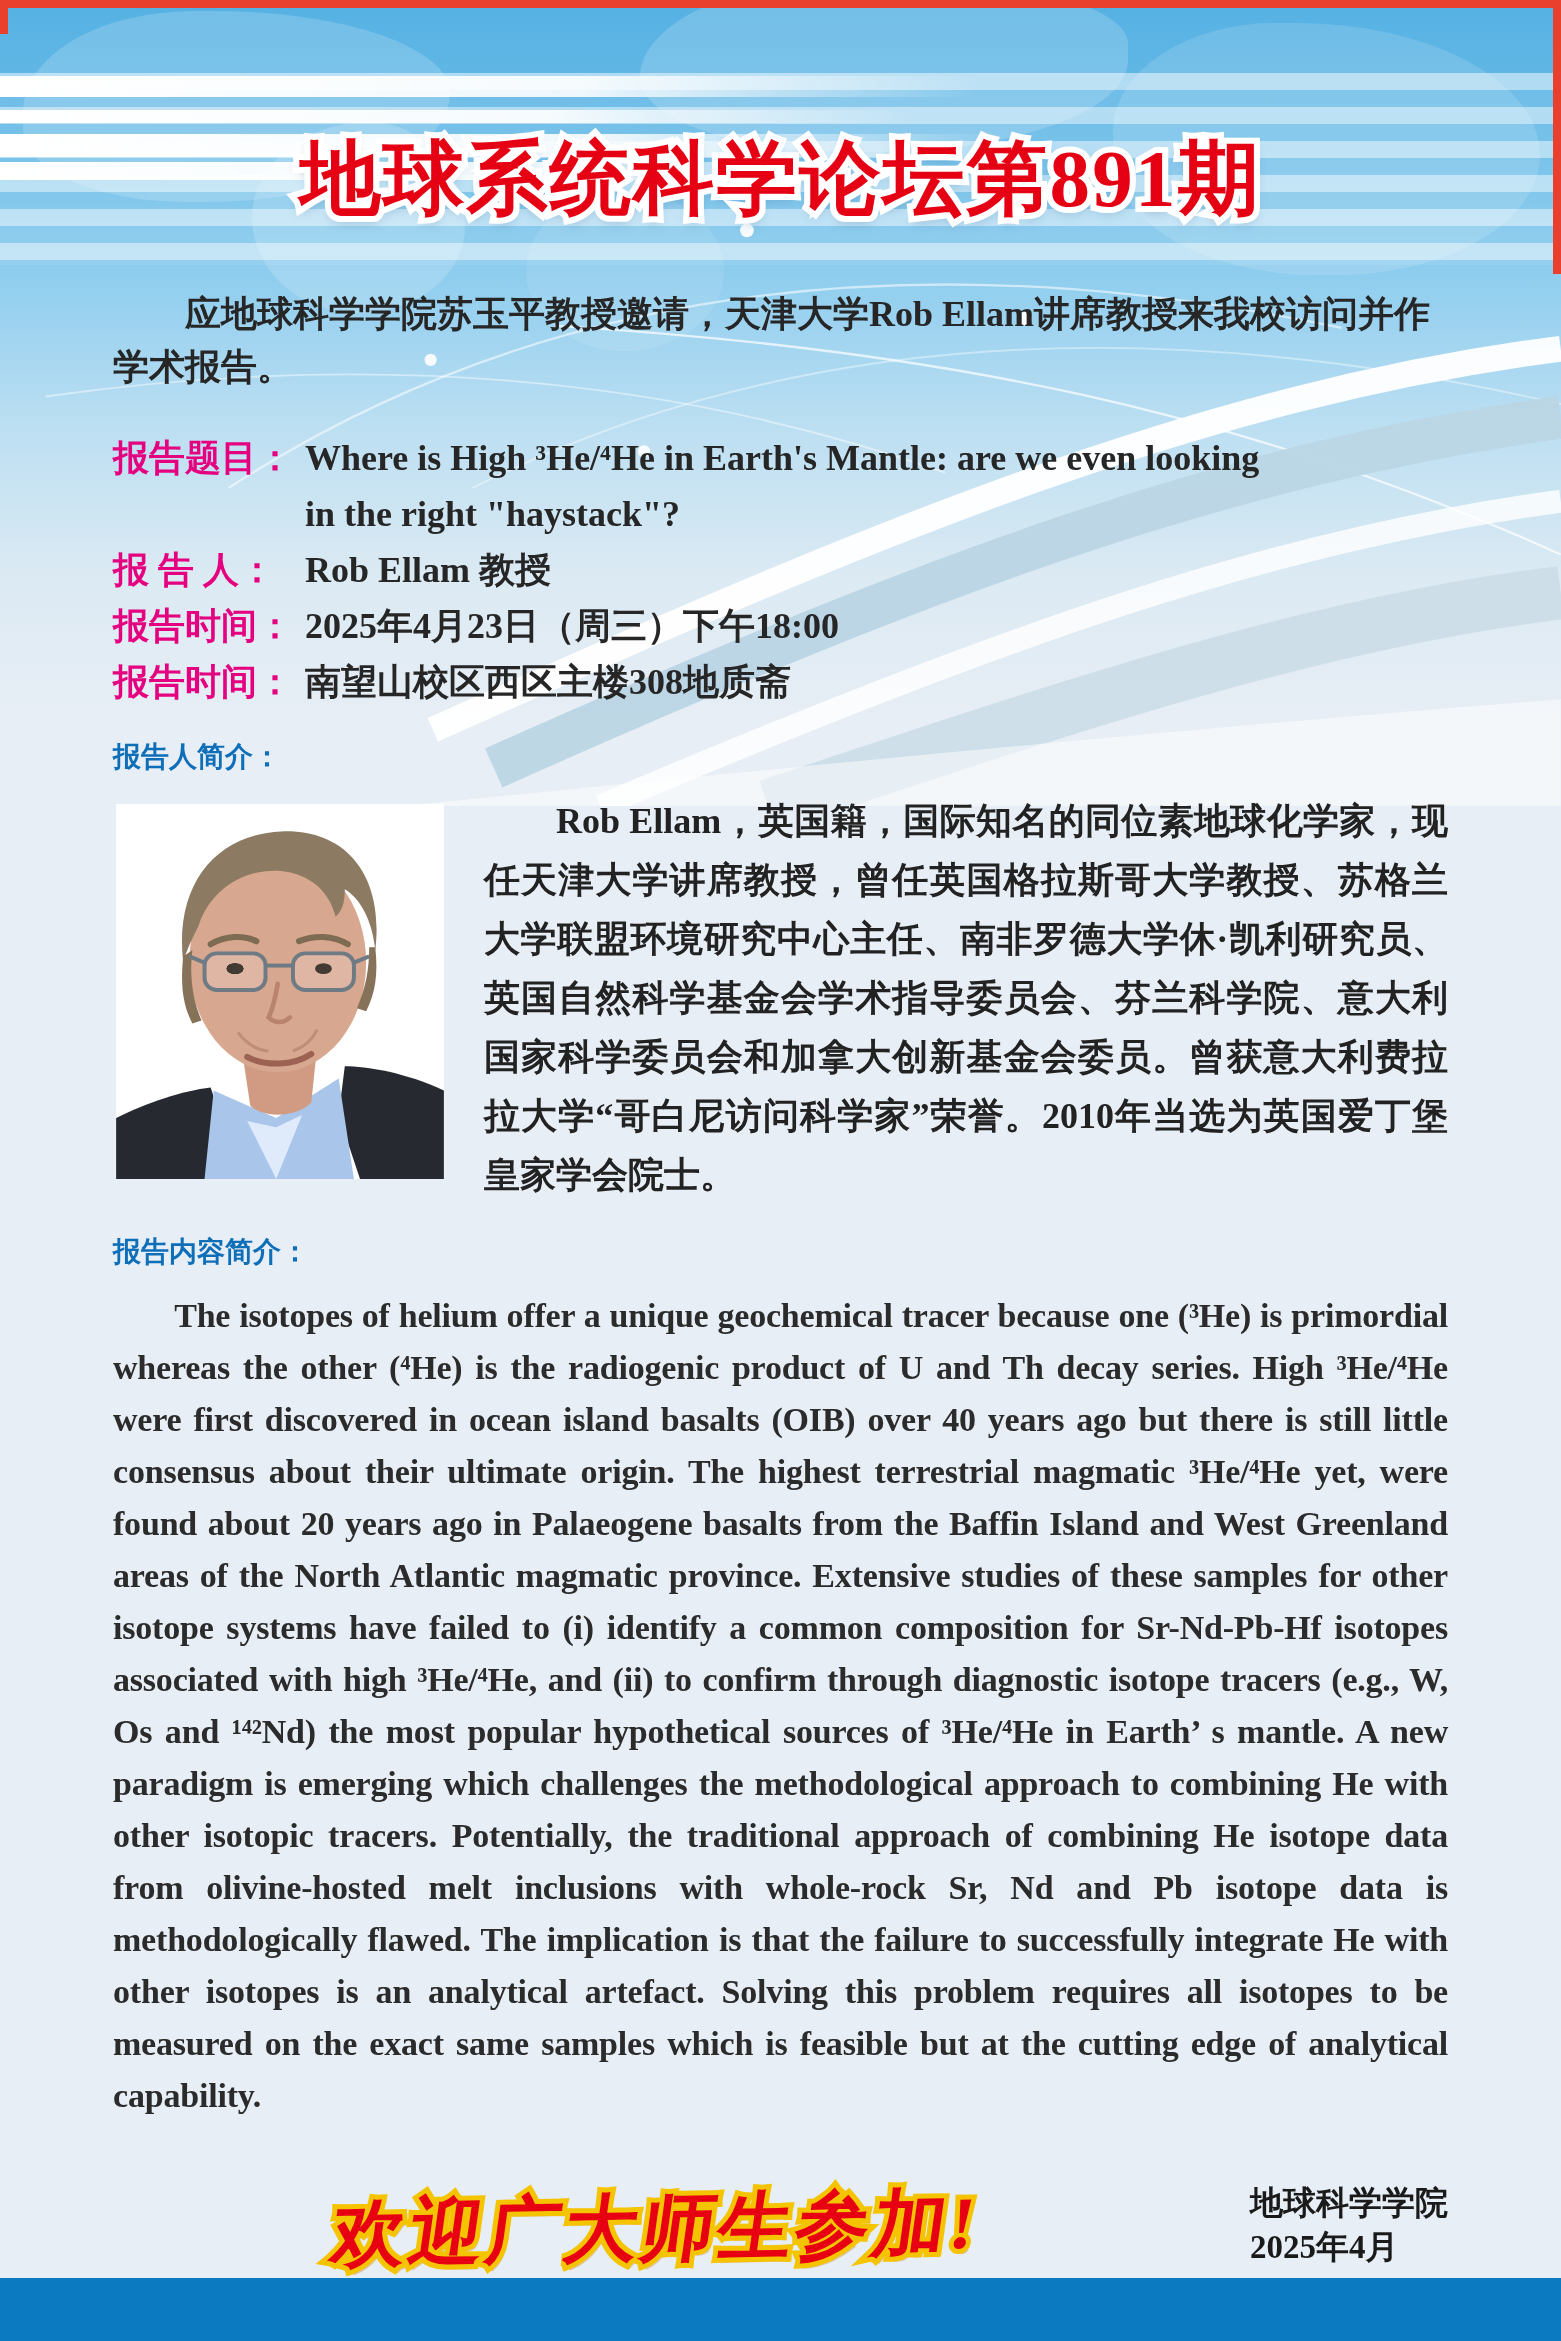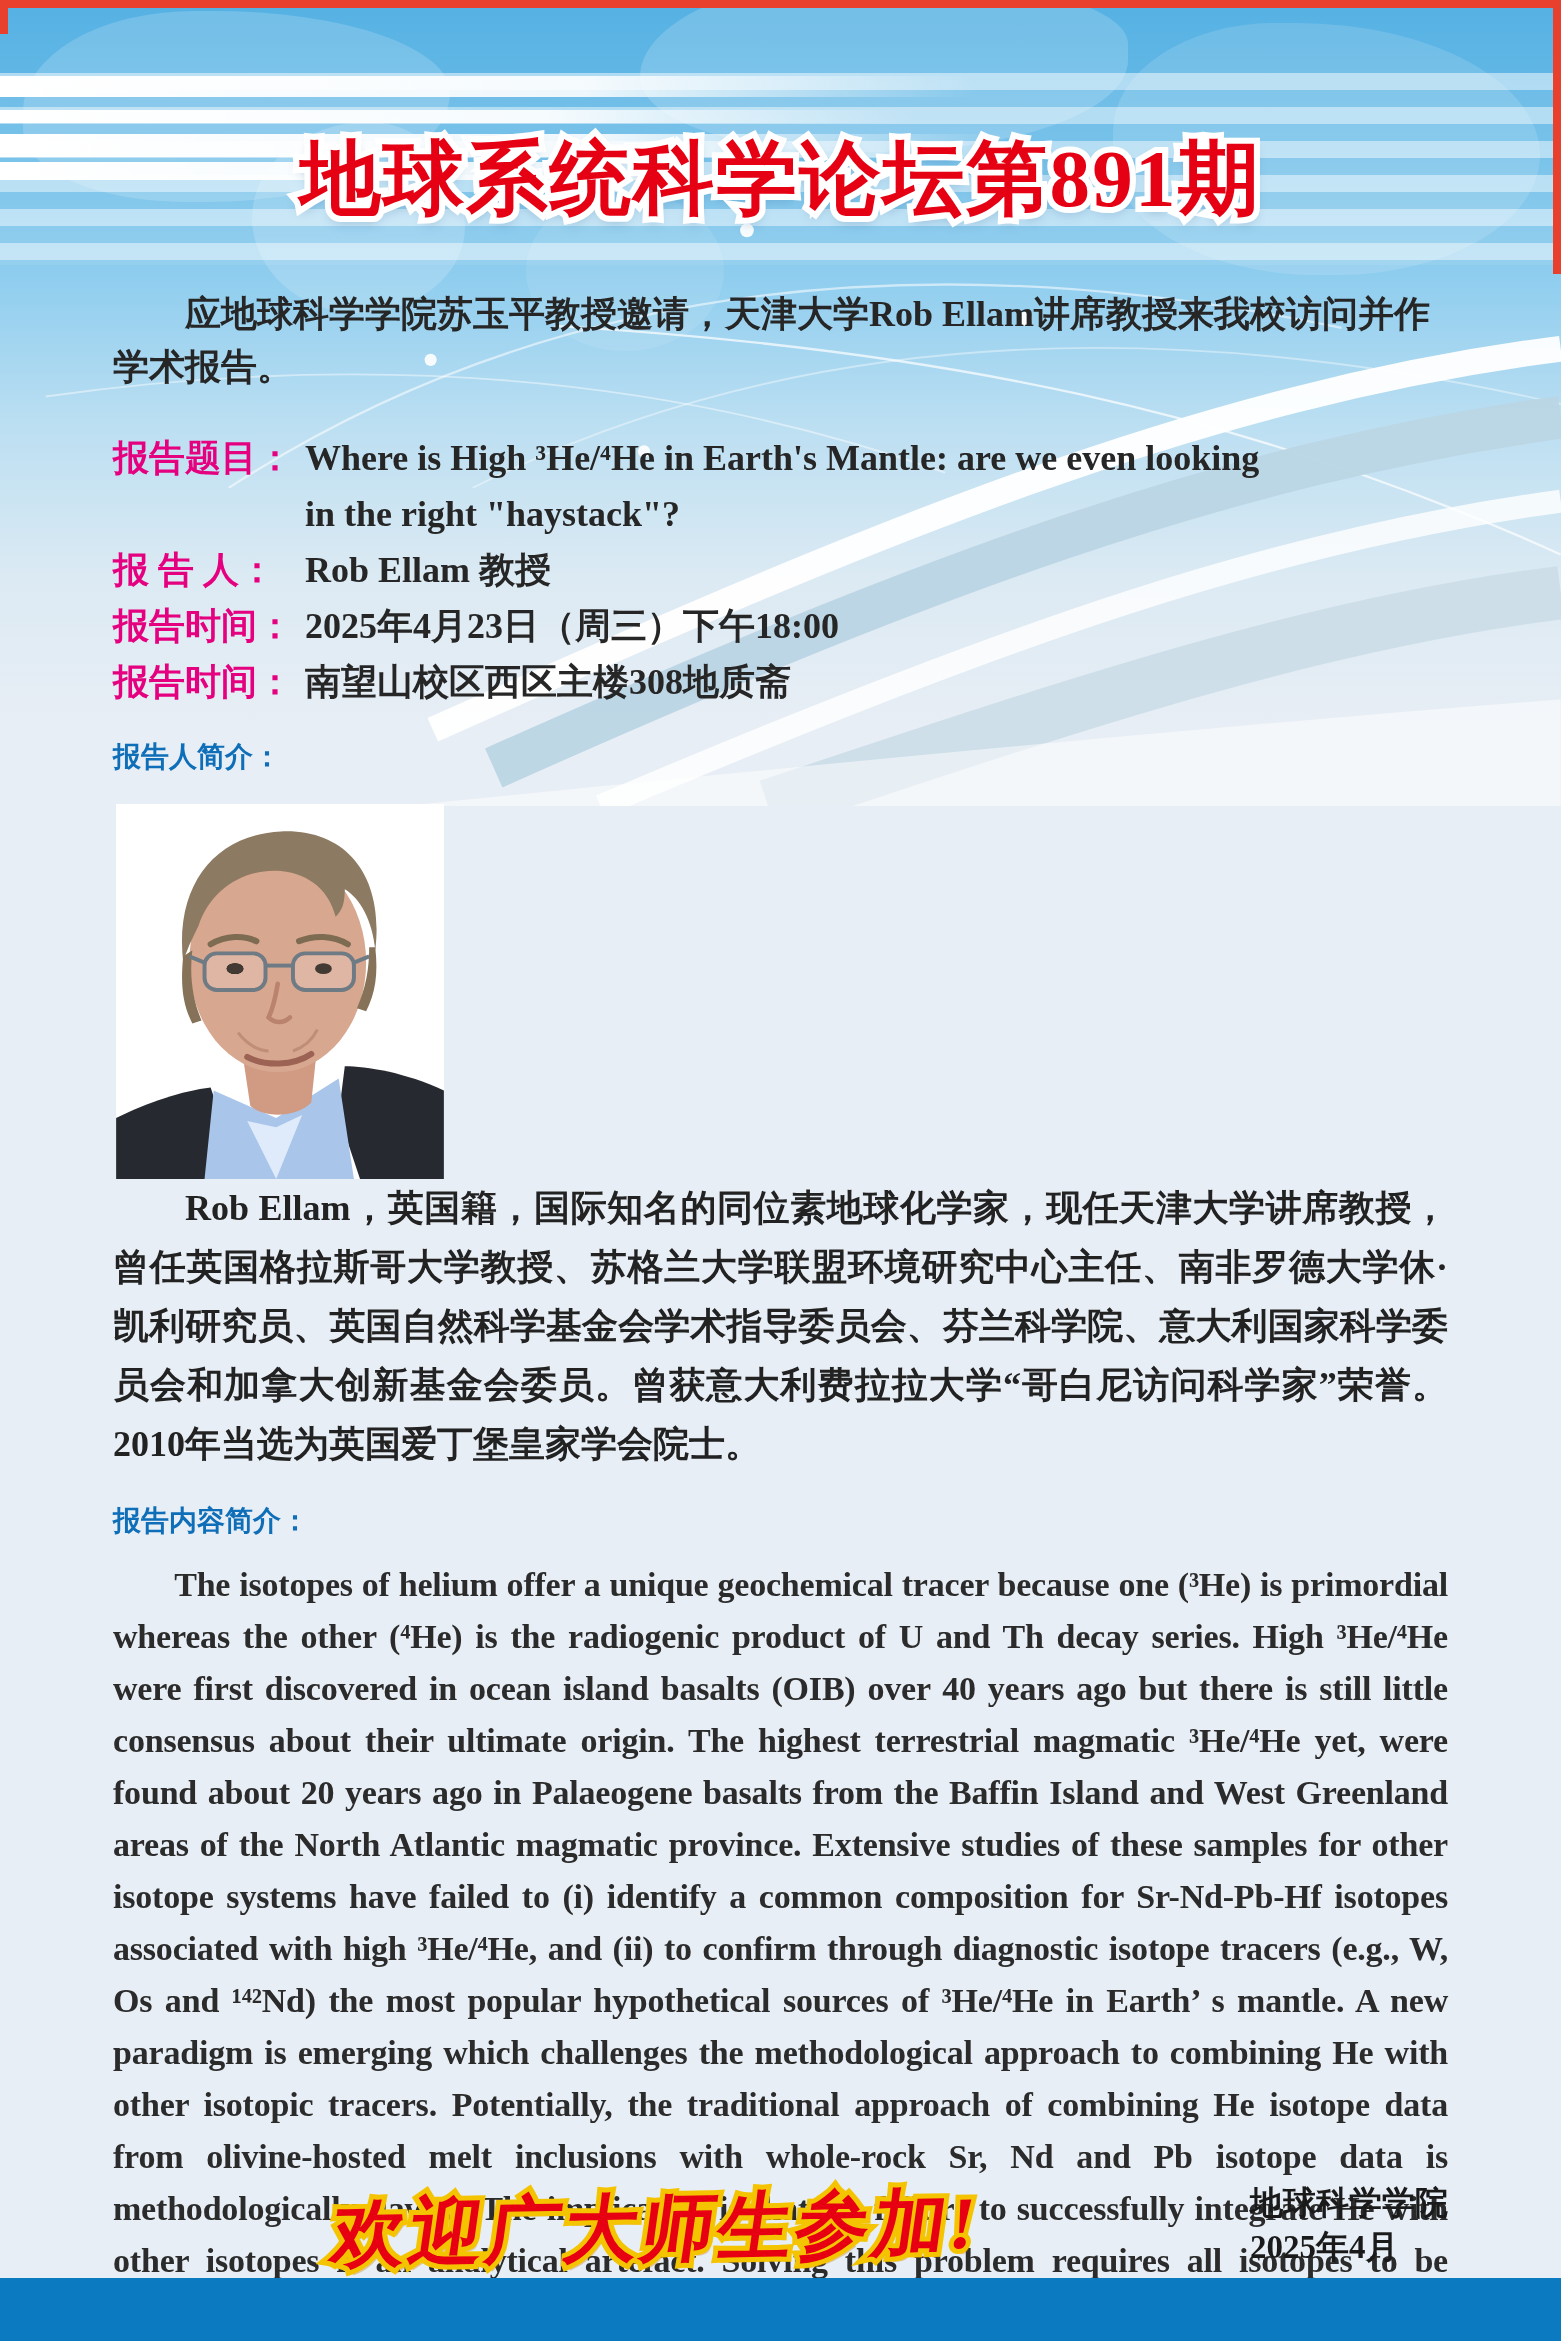--- a/index.html
+++ b/index.html
@@ -35,21 +35,21 @@
   .main-title .stroke{position:absolute;left:0;right:0;top:0;color:#fff;
     -webkit-text-stroke:12.2px #fff;text-shadow:0 6.1px 12.2px rgba(40,90,140,.35);}
   .main-title .fill{position:absolute;left:0;right:0;top:0;color:#e60013;}
   .intro{margin-top:50px;font-size:36px;font-weight:700;color:#262626;
     line-height:53px;text-indent:2em;white-space:pre-line;text-align:justify;}
   .details{margin-top:29px;}
   .d-row{display:flex;font-size:36px;font-weight:700;line-height:56px;}
   .d-label{flex:none;width:192px;color:#e4007f;}
   .d-value{color:#262626;}
   .heading-blue{margin-top:17px;font-size:28px;font-weight:800;color:#0e6eb8;line-height:59px;}
-  .bio-block{margin-top:6.1px;display:flex;flex-direction:column;}
+  .bio-block{margin-top:6.1px;display:flex;}
   .photo{flex:none;width:328px;height:375px;margin:12.2px 40px 0 3px;background:#fff;}
   .bio-text{flex:1;font-size:36px;font-weight:700;color:#222;line-height:59px;
     text-align:justify;text-indent:2em;}
   .abstract{margin-top:9.1px;font-size:34px;font-weight:700;color:#2b2b2b;
     line-height:52px;text-align:justify;text-indent:1.8em;letter-spacing:-0.2px;}
   
   .footer-row{position:absolute;left:113px;right:113px;top:2179px;display:flex;align-items:center;}
   .welcome{position:relative;margin-left:221px;height:91px;min-width:694px;
     font-size:74px;font-weight:900;transform:skewX(-9deg) rotate(-1deg);letter-spacing:3px;}
   .welcome .stroke{position:absolute;left:0;top:0;color:#ffd300;-webkit-text-stroke:10px #f5c400;

